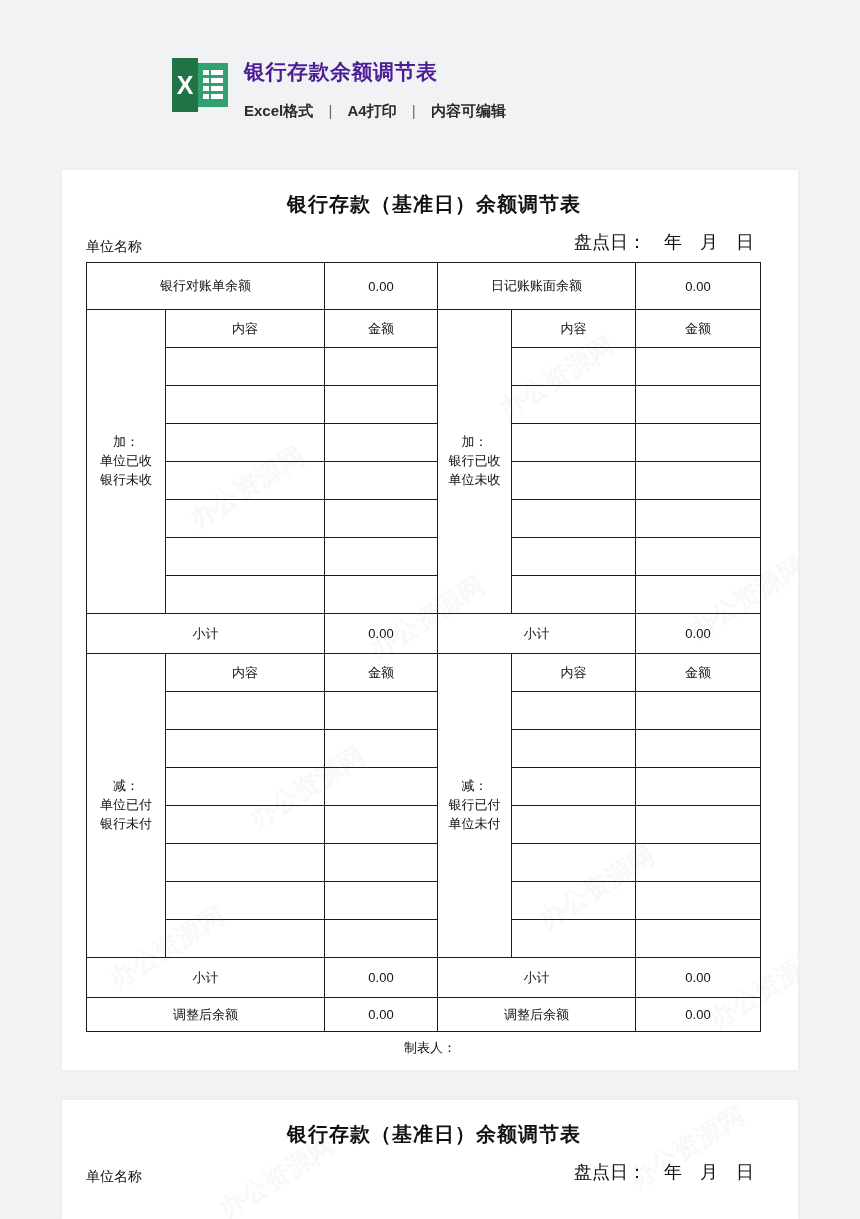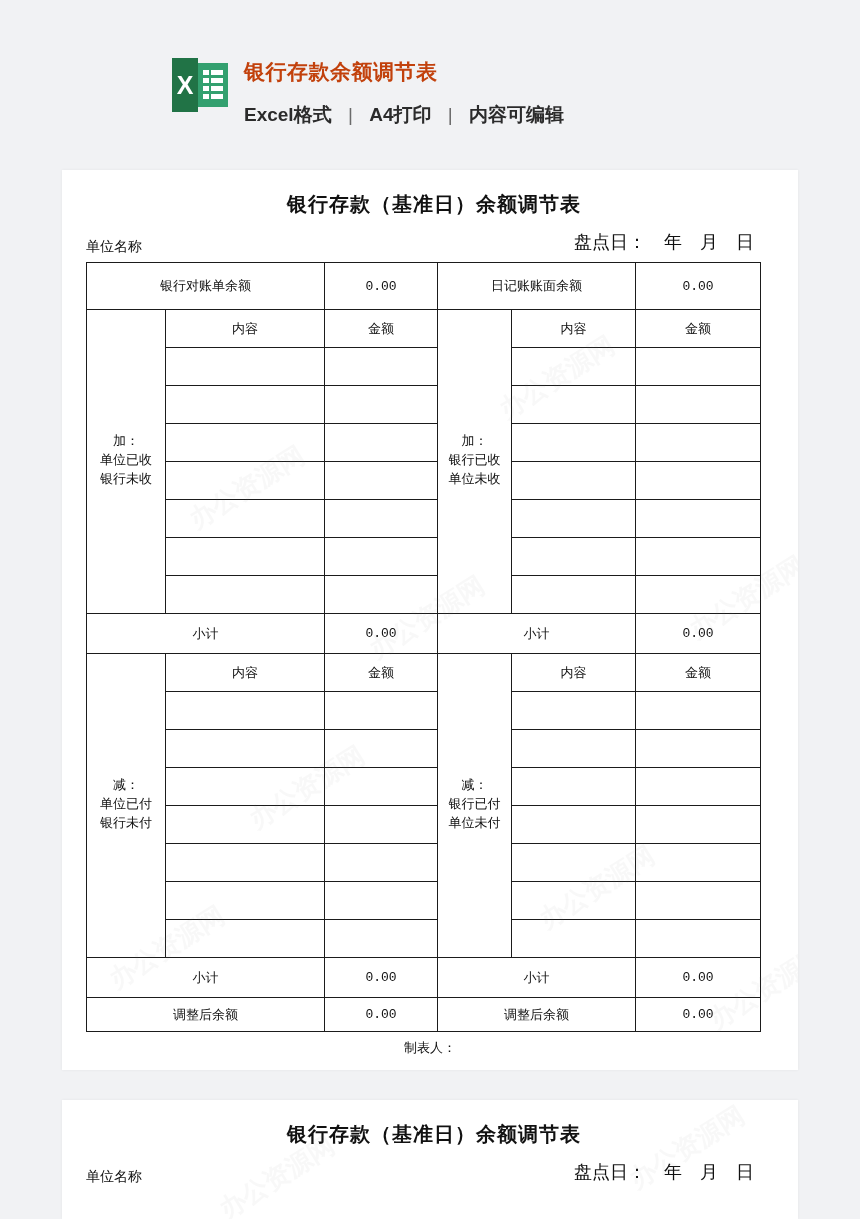--- a/index.html
+++ b/index.html
@@ -34,25 +34,25 @@
   }
   .xls-icon .grid i.c1 { left: 0;  width: 6px;  }
   .xls-icon .grid i.c2 { left: 8px; width: 12px; }
   .xls-icon .grid i.r1 { top: 0;  }
   .xls-icon .grid i.r2 { top: 8px; }
   .xls-icon .grid i.r3 { top: 16px; }
   .xls-icon .grid i.r4 { top: 24px; }
 
   .head-text { padding-top: 2px; }
   .doc-title {
-    color: #c2410c; font-size: 21px; font-weight: bold; letter-spacing: 0.5px;
+    color: #4c1d95; font-size: 21px; font-weight: bold; letter-spacing: 0.5px;
     margin: 0 0 16px 0; white-space: nowrap;
   }
   .doc-sub {
-    color: #2b2b2b; font-size: 19px; font-weight: bold; white-space: nowrap;
+    color: #2b2b2b; font-size: 15px; font-weight: bold; white-space: nowrap;
   }
   .doc-sub .sep { color: #6b6b6b; padding: 0 11px; font-weight: normal; }
 
   
   .sheet {
     position: absolute; left: 62px; width: 736px; background: #ffffff;
     box-shadow: 0 0 3px rgba(0,0,0,0.06);
     overflow: hidden;
   }
   .sheet-1 { top: 170px; height: 900px; }
@@ -83,21 +83,21 @@
   }
   .meta-date {
     position: absolute; right: 20px; top: 0; font-size: 18px; color: #111;
   }
   .meta-date .g { display: inline-block; width: 18px; }
 
   
   table.recon {
     border-collapse: collapse; margin: 2px 24px 0 24px; width: 674px;
     table-layout: fixed; position: relative; z-index: 2;
-    font-family: Liberation Mono, monospace;
+    font-family: Liberation Sans, sans-serif;
   }
   table.recon td {
     border: 1px solid #1b1b1b; font-size: 13px; color: #111;
     text-align: center; vertical-align: middle; padding: 0;
   }
   .c-label  { width: 79px; }
   .c-desc   { width: 159px; }
   .c-amt    { width: 113px; }
   .c-label2 { width: 74px; }
   .c-desc2  { width: 124px; }

